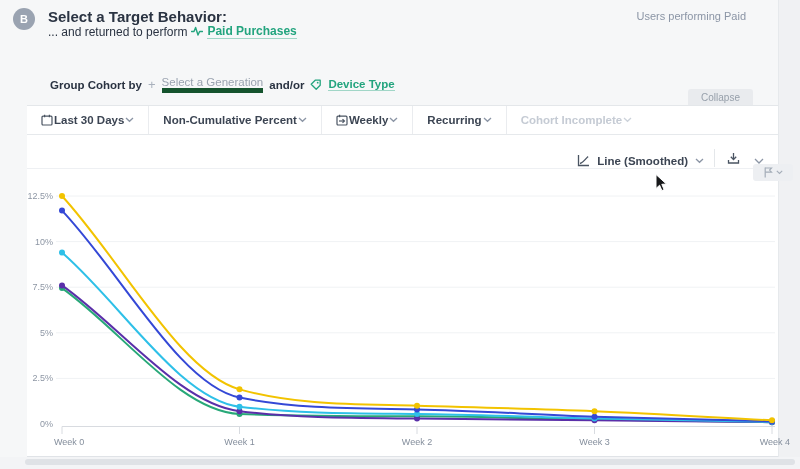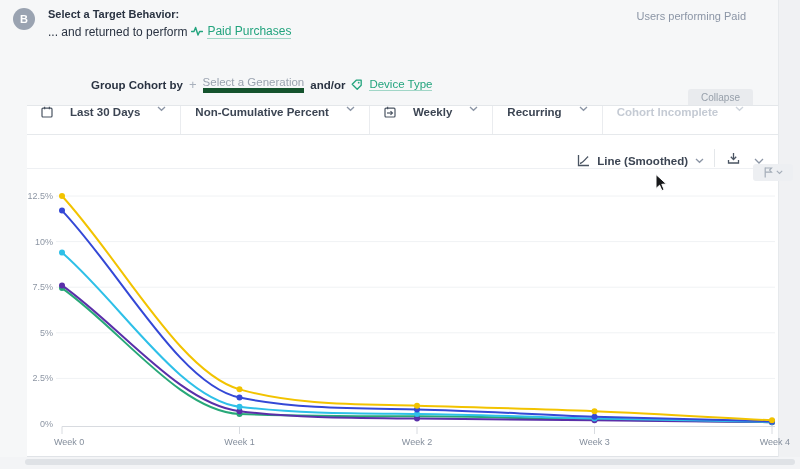--- a/index.html
+++ b/index.html
@@ -8,43 +8,43 @@
   .page { position:absolute; inset:0; width:800px; height:469px; background:#f6f7f8; overflow:hidden; }
 
   
   .right-gutter { position:absolute; top:0; right:0; width:22px; height:469px; background:#f0f1f3; border-left:1px solid #e6e9ec; }
 
   
   .header { position:absolute; left:0; top:0; width:778px; height:105px; }
   .badge-b { position:absolute; left:13px; top:8px; width:22px; height:22px; border-radius:50%;
              background:#9aa3b1; color:#fff; font-size:11px; font-weight:bold;
              display:flex; align-items:center; justify-content:center; }
-  .title-line1 { position:absolute; left:48px; top:8px; font-size:11px; font-weight:bold; color:#2a3342; }
+  .title-line1 { position:absolute; left:48px; top:8px; font-size:15px; font-weight:bold; color:#2a3342; }
   .title-line2 { position:absolute; left:48px; top:24px; font-size:12px; color:#2a3342; display:flex; align-items:center; gap:4px; }
-  .teal-link { color:#23a47e; font-weight:normal; border-bottom:1px solid rgba(35,164,126,.4); cursor:pointer; }
+  .teal-link { color:#23a47e; font-weight:bold; border-bottom:1px solid rgba(35,164,126,.4); cursor:pointer; }
   .right-note { position:absolute; right:32px; top:10px; font-size:11px; color:#8b95a5;padding-left:23px; }
 
   .group-row { position:absolute; left:50px; top:76px; font-size:11.5px; color:#2a3342; display:flex; align-items:center; gap:6px; }
-  .group-label { font-weight:bold;margin-left:41px; }
+  .group-label { font-weight:bold; }
   .plus { color:#a8b0bc; font-size:13px; }
   .gray-link { color:#9aa3b0; border-bottom:5px solid #14532d; cursor:pointer; }
   .andor { font-weight:bold; }
 
   .collapse-tab { position:absolute; right:25px; top:89px; height:17px; padding:0 13px;
                   background:#e9ebee; border-radius:3px 3px 0 0; font-size:10px; color:#97a0ab;
                   display:flex; align-items:center; cursor:pointer; }
 
   
   .card { position:absolute; left:27px; top:105px; width:751px; height:352px; background:#fff;
           border-top:1px solid #e4e7ea; border-bottom:1px solid #e0e3e7; }
 
   
   .toolbar { position:absolute; left:27px; top:105px; width:751px; height:30px; background:#fff;
              border-top:1px solid #e4e7ea; border-bottom:1px solid #e6e9ec; display:flex; align-items:stretch; }
-  .tb-item { display:flex; gap:17px; padding:0 14px; border-right:1px solid #eaecef;
+  .tb-item { display:flex; align-items:center; gap:1px; padding:0 14px; border-right:1px solid #eaecef;
              font-size:11.5px; font-weight:bold; color:#3c4553; cursor:pointer; white-space:nowrap; }
   .tb-item.disabled { color:#c5cbd4; cursor:default; }
   .tb-item:last-child { border-right:none; }
 
   
   .controls-row { position:absolute; top:141px; right:34px; height:26px; display:flex; align-items:flex-end; gap:10px; }
   .chart-type-btn { display:flex; align-items:center; gap:7px; font-size:11.5px; font-weight:bold; color:#3c4553; cursor:pointer; }
   .v-divider { width:1px; height:18px; background:#e4e7ea; }
   .icon-btn { display:flex; align-items:center; cursor:pointer; padding:2px; }
   .controls-underline { position:absolute; left:27px; top:168px; width:751px; height:1px; background:#eef0f3; }

